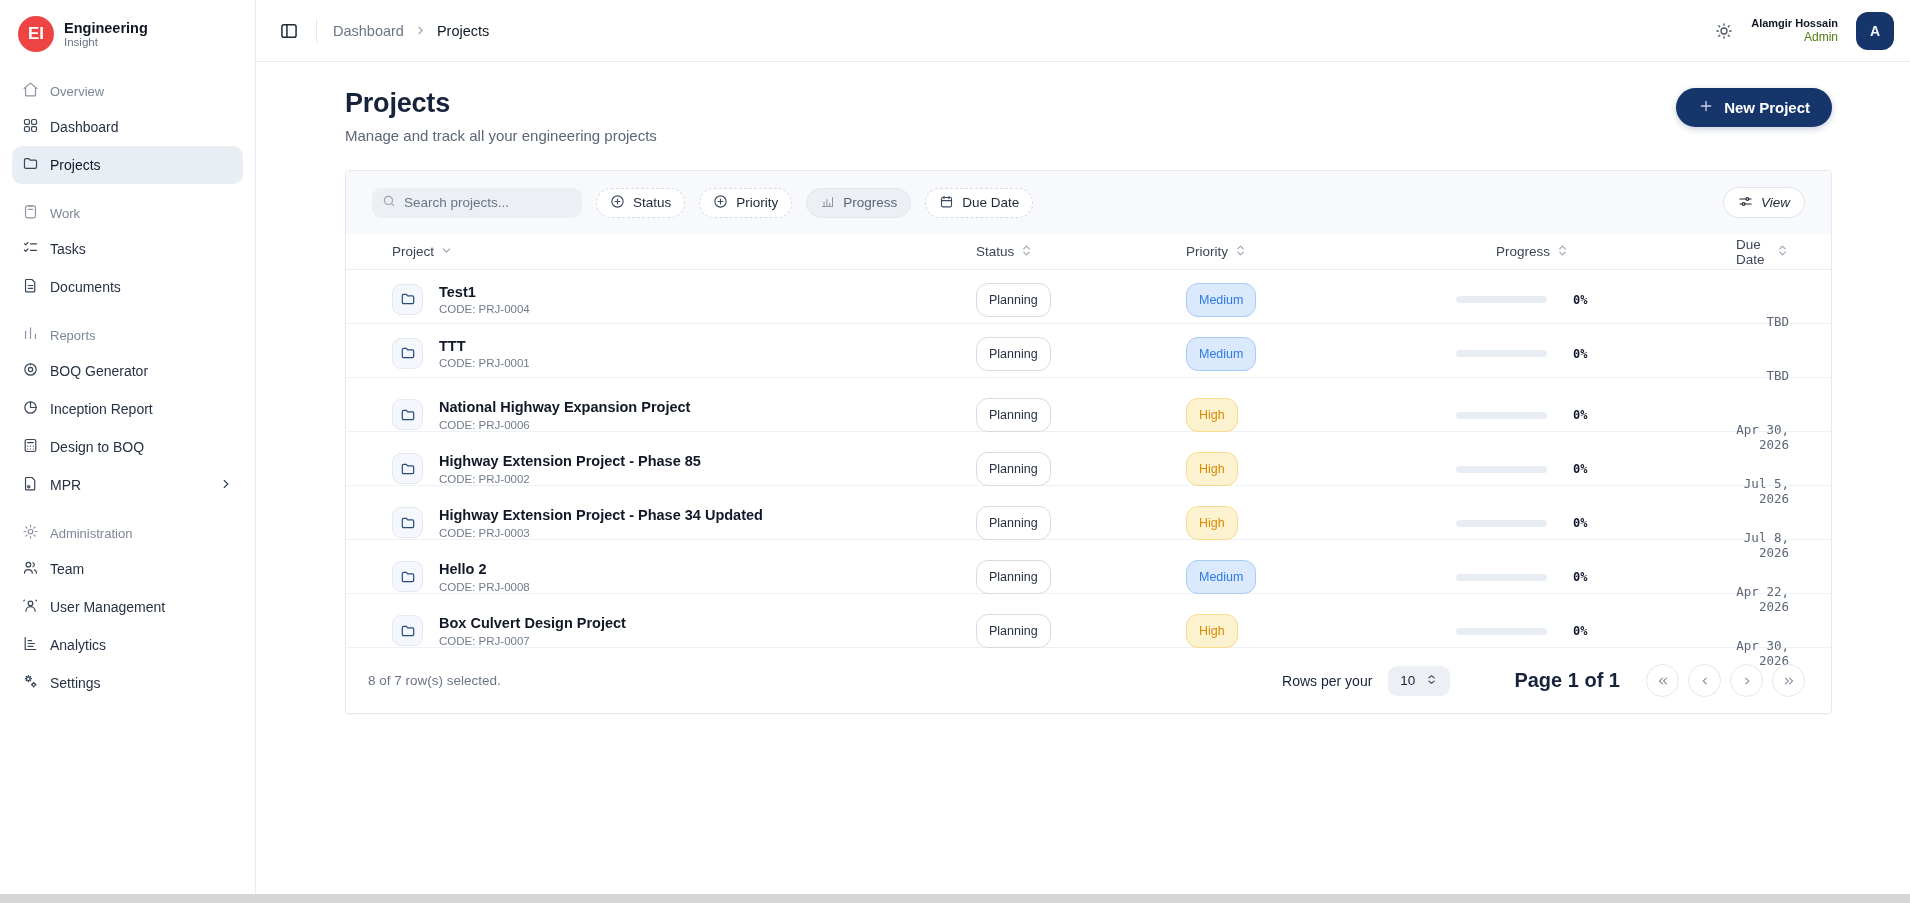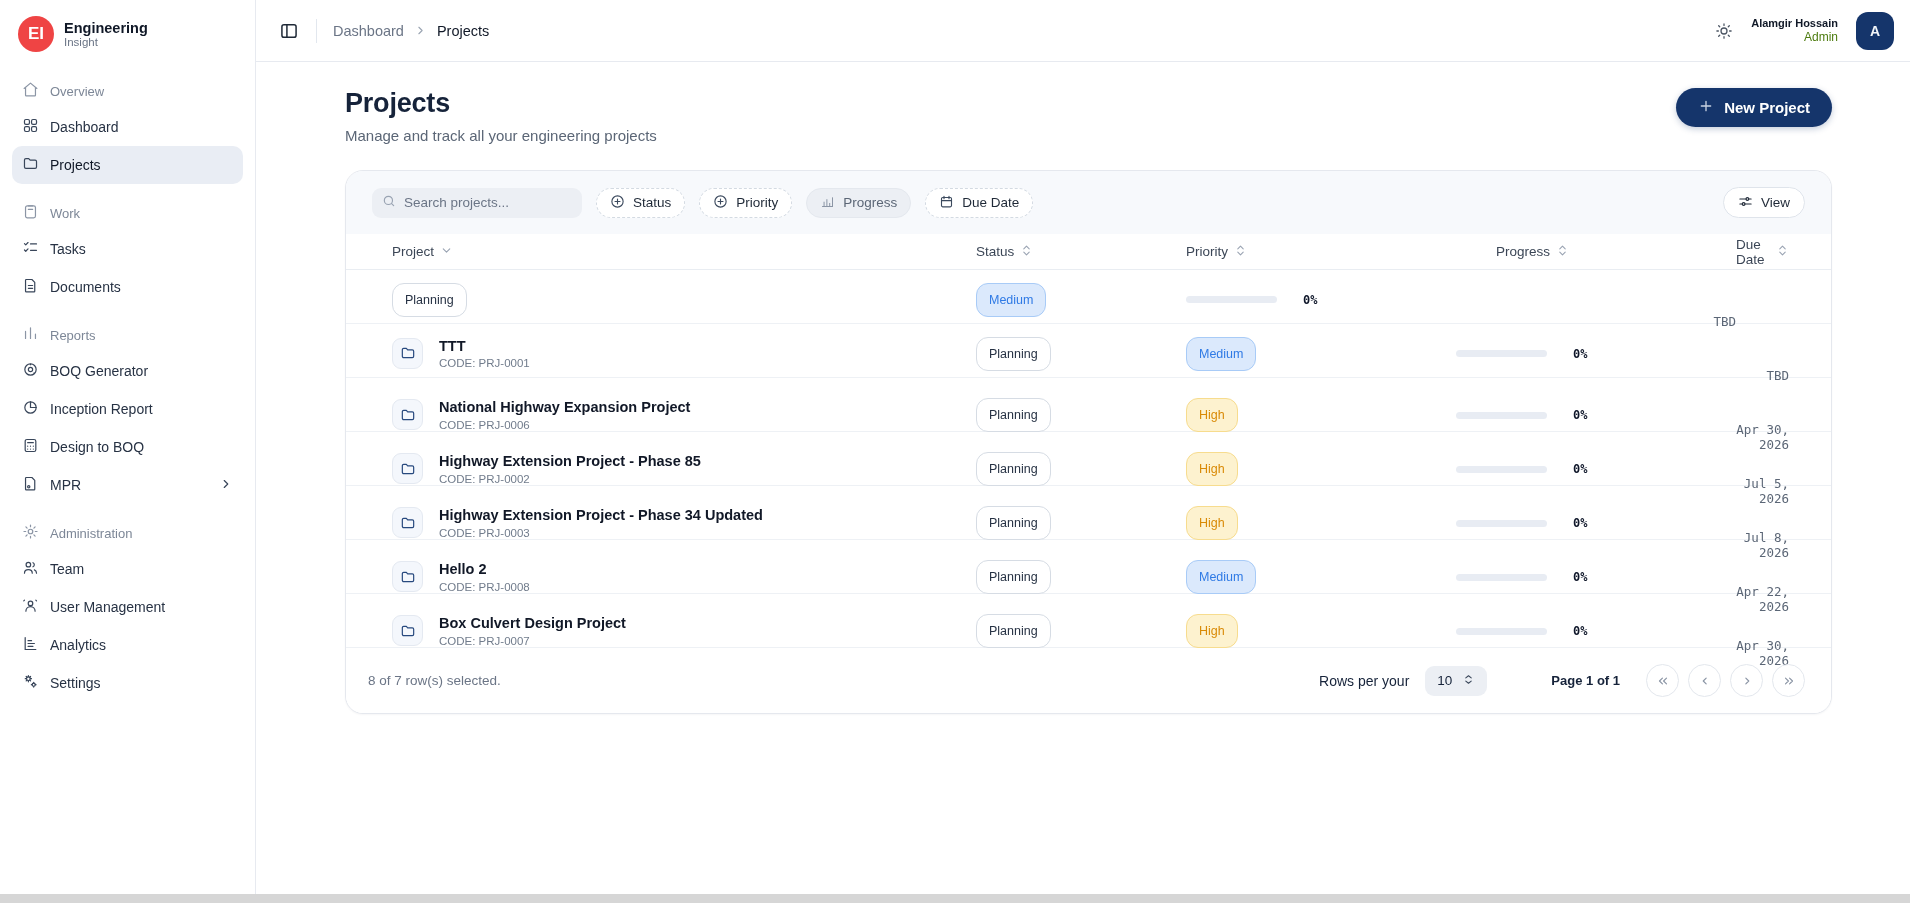--- a/index.html
+++ b/index.html
@@ -48,38 +48,38 @@
   .content { padding:26px 78px 0 89px; }
   .title-row { display:flex; align-items:flex-start; justify-content:space-between; }
   .page-title { font-size:27px; font-weight:800; color:#16233a; letter-spacing:-0.2px; }
   .page-sub { margin-top:8px; font-size:15px; color:#5b6676; }
   .btn-primary { display:flex; align-items:center; gap:10px; background:#15356b; color:#fff;
     border:none; border-radius:20px; height:39px; padding:0 22px; font-size:15px; font-weight:600;
     font-family:inherit; cursor:pointer; box-shadow:0 2px 6px rgba(21,53,107,.25); }
   .btn-primary svg { color:#c8d2e2; }
 
   
-  .card { margin-top:26px; border:1px solid #e5e8ee; border-radius:18px; background:#fff;
+  .card { margin-top:26px; border:1px solid #e5e8ee; border-radius:4px; background:#fff;
     overflow:hidden; box-shadow:0 1px 2px rgba(16,24,40,.04); }
   .toolbar { display:flex; align-items:center; gap:14px; padding:16px 26px; background:#f7f9fc; }
   .search-box { display:flex; align-items:center; gap:8px; width:210px; height:30px;
     background:#eceff4; border-radius:9px; padding:0 10px; }
   .search-box svg { color:#99a3b2; }
   .search-box input { border:none; outline:none; background:transparent; font-size:13.5px;
     color:#273244; width:100%; font-family:inherit; }
   .search-box input::placeholder { color:#6b7586; }
   .pill-btn { display:flex; align-items:center; gap:8px; height:30px; padding:0 13px;
     border-radius:15px; border:1.5px dashed #d3dae2; background:#fff; font-size:13.5px;
     font-weight:500; color:#1f2937; font-family:inherit; cursor:pointer; }
   .pill-btn svg { color:#3c4a5e; }
   .pill-btn.muted { border:1px solid #e4e8ee; background:#eceff4; color:#5b6676; }
   .pill-btn.muted svg { color:#8b95a5; }
   .view-btn { margin-left:auto; display:flex; align-items:center; gap:8px; height:31px;
     padding:0 14px; border-radius:16px; border:1px solid #dfe4eb; background:#fff;
-    font-size:13.5px; font-weight:500; color:#1f2937; font-family:inherit; cursor:pointer; }
+    font-size:13.5px; font-weight:500; color:#1f2937; font-family:inherit; cursor:pointer;font-style:italic; }
 
   .grid-row { display:grid; grid-template-columns:584px 210px 270px 280px 1fr;
     align-items:center; padding-left:46px; padding-right:42px; }
   .thead { height:36px; border-bottom:1px solid #e9edf2; background:#fff; }
   .th { display:flex; align-items:center; gap:6px; font-size:13.5px; color:#3b4656; cursor:pointer; }
   .th svg { color:#99a3b2; }
   .th.progress { padding-left:40px; }
   .th.right { justify-content:flex-end; }
 
   .trow { height:54px; border-bottom:1px solid #eef1f5; background:#fff; cursor:pointer; }
@@ -103,21 +103,21 @@
   .due-cell { text-align:right; font-family:"DejaVu Sans Mono", monospace; font-size:12.5px; color:#5b6676;margin-top:44px; }
 
   .tfoot { display:flex; align-items:center; padding:16px 26px 16px 22px; background:#fff; }
   .sel-text { font-size:13.5px; color:#6b7586; }
   .tfoot-right { margin-left:auto; display:flex; align-items:center; gap:26px; }
   .rpp { display:flex; align-items:center; gap:16px; }
   .rpp-label { font-size:14px; font-weight:500; color:#16233a; }
   .rpp-select { display:flex; align-items:center; gap:10px; background:#eceff4; border-radius:9px;
     height:30px; padding:0 12px; font-size:13.5px; font-weight:500; color:#16233a; cursor:pointer; }
   .rpp-select svg { color:#39465a; }
-  .page-info { font-size:13px; font-weight:600; color:#16233a;padding-left:38px; }
+  .page-info { font-size:20px; font-weight:600; color:#16233a;padding-left:38px; }
   .pager { display:flex; align-items:center; gap:9px; }
   .pg-btn { width:33px; height:33px; border-radius:50%; border:1px solid #e3e7ed; background:#fff;
     display:flex; align-items:center; justify-content:center; color:#8b95a5; cursor:pointer; }
 
   .bottom-strip { position:fixed; left:0; right:0; bottom:0; height:9px; background:#d6d6d6; }
   svg { flex:none; }
 </style>
 </head>
 <body>
 
@@ -397,20 +397,31 @@
             <span>Due Date</span>
             <span><svg width="13" height="13" viewBox="0 0 24 24" fill="none" stroke="currentColor" stroke-width="2" stroke-linecap="round" stroke-linejoin="round">
                   <path d="m7 9 5-5 5 5"></path>
                   <path d="m7 15 5 5 5-5"></path>
                 </svg></span>
           </div>
         </div>
 
         <div id="rows-host">
           <div class="grid-row trow">
+            <div class="proj-cell">
+              <div class="folder-wrap">
+                <svg width="16" height="16" viewBox="0 0 24 24" fill="none" stroke="currentColor" stroke-width="1.8" stroke-linejoin="round">
+                    <path d="M3.5 7a2 2 0 0 1 2-2h4l2 2.3h7a2 2 0 0 1 2 2V17a2 2 0 0 1-2 2h-13a2 2 0 0 1-2-2z"></path>
+                  </svg>
+              </div>
+              <div>
+                <div class="proj-name">Test1</div>
+                <div class="proj-code">CODE: PRJ-0004</div>
+              </div>
+            </div>
             <div><span class="badge badge-status">Planning</span></div>
             <div><span class="badge badge-priority p-medium">Medium</span></div>
             <div class="progress-cell">
               <div class="progress-track">
                   <div class="progress-fill" style="width: 0%;"></div>
                 </div>
               <span class="progress-pct">0%</span>
             </div>
             <div class="due-cell">TBD</div>
           </div>

